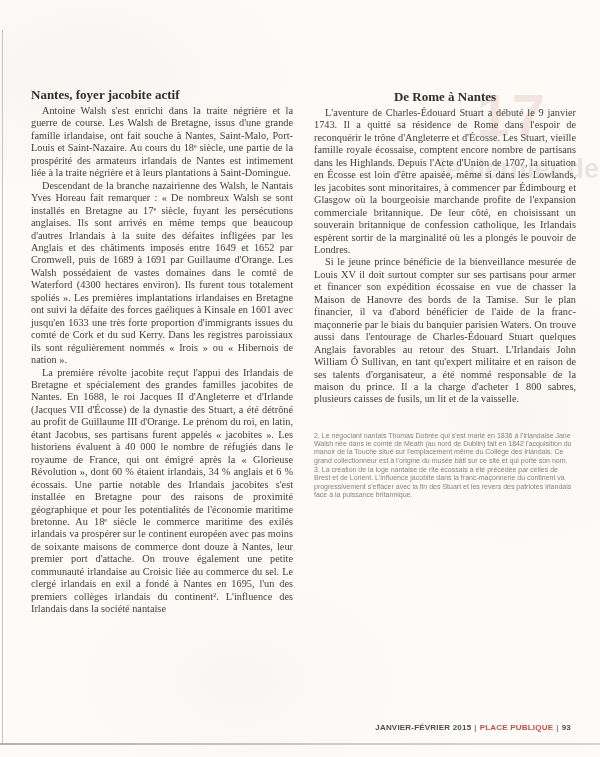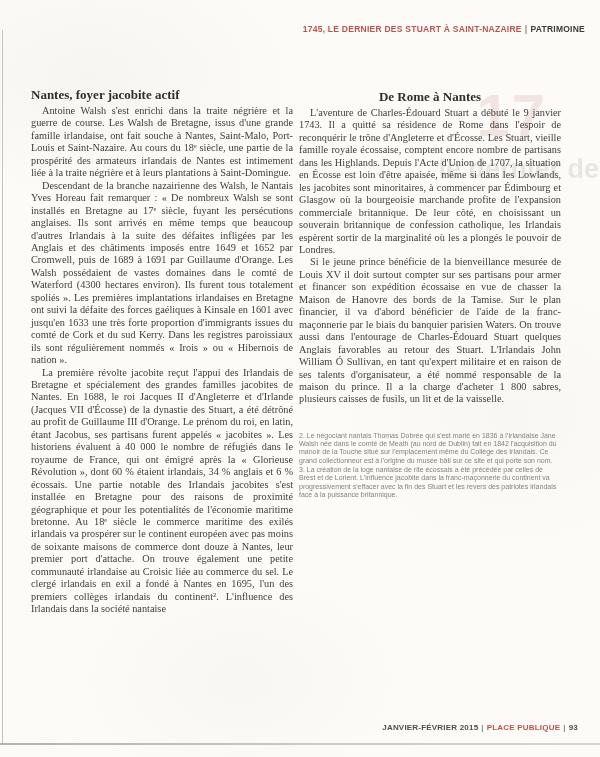--- a/index.html
+++ b/index.html
@@ -61,21 +61,21 @@
     font-weight: bold;
     font-size: 8.5px;
     letter-spacing: 0.25px;
     white-space: nowrap;
   }
   .article-header .title { color: #b9534d; }
   .article-header .sep { color: #8d8a86; padding: 0 3px; }
   .article-header .section { color: #3e3a37; }
   .columns {
     position: absolute; top: 88px; left: 31px; width: 546px;
-    display: flex; gap: 6px;
+    display: flex; gap: 21px;
   }
   .col {
     width: 262px;
     text-align: justify;
     font-size: 10.3px;
     line-height: 12.45px;
   }
   .col h2 {
     margin: 0 0 3px 0;
     font-size: 13px;
@@ -90,21 +90,21 @@
   .footnotes {
     margin-top: 26px;
     font-family: "Liberation Sans", "DejaVu Sans", sans-serif;
     font-size: 7px;
     line-height: 8.3px;
     color: #87837e;
     text-align: left;
   }
   .footnotes p { margin: 0 0 1px 0; text-indent: 0; }
   .page-footer {
-    position: absolute; bottom: 25px; right: 22px;
+    position: absolute; bottom: 25px; right: 29px;
     font-family: "Liberation Sans", "DejaVu Sans", sans-serif;
     font-weight: bold;
     font-size: 8px;
     letter-spacing: 0.2px;
     white-space: nowrap;
   }
   .page-footer .date { color: #534e4a; }
   .page-footer .sep { color: #8d8a86; padding: 0 3px; }
   .page-footer .magazine { color: #b9534d; }
   .page-footer .pageno { color: #534e4a; }
@@ -115,23 +115,20 @@
 <div class="page">
 
   <div class="scan-edge-left"></div>
   <div class="scan-edge-bottom"></div>
 
   <div class="watermark">
     <span class="wm-number">17</span>
     <span class="wm-text">le dernier des</span>
   </div>
 
-  <div class="article-header">
-    <span class="title">1745, LE DERNIER DES STUART À SAINT-NAZAIRE</span><span class="sep">|</span><span class="section">PATRIMOINE</span>
-  </div>
 
   <div class="columns">
 
     <div class="col">
       <h2>Nantes, foyer jacobite actif</h2>
       <p>Antoine Walsh s'est enrichi dans la traite négrière et la guerre de course. Les Walsh de Bretagne, issus d'une grande famille irlandaise, ont fait souche à Nantes, Saint-Malo, Port-Louis et Saint-Nazaire. Au cours du 18ᵉ siècle, une partie de la prospérité des armateurs irlandais de Nantes est intimement liée à la traite négrière et à leurs plantations à Saint-Domingue.</p>
       <p>Descendant de la branche nazairienne des Walsh, le Nantais Yves Horeau fait remarquer : « De nombreux Walsh se sont installés en Bretagne au 17ᵉ siècle, fuyant les persécutions anglaises. Ils sont arrivés en même temps que beaucoup d'autres Irlandais à la suite des défaites infligées par les Anglais et des châtiments imposés entre 1649 et 1652 par Cromwell, puis de 1689 à 1691 par Guillaume d'Orange. Les Walsh possédaient de vastes domaines dans le comté de Waterford (4300 hectares environ). Ils furent tous totalement spoliés ». Les premières implantations irlandaises en Bretagne ont suivi la défaite des forces gaéliques à Kinsale en 1601 avec jusqu'en 1633 une très forte proportion d'immigrants issues du comté de Cork et du sud Kerry. Dans les registres paroissiaux ils sont régulièrement nommés « Irois » ou « Hibernois de nation ».</p>
       <p>La première révolte jacobite reçut l'appui des Irlandais de Bretagne et spécialement des grandes familles jacobites de Nantes. En 1688, le roi Jacques II d'Angleterre et d'Irlande (Jacques VII d'Écosse) de la dynastie des Stuart, a été détrôné au profit de Guillaume III d'Orange. Le prénom du roi, en latin, étant Jacobus, ses partisans furent appelés « jacobites ». Les historiens évaluent à 40 000 le nombre de réfugiés dans le royaume de France, qui ont émigré après la « Glorieuse Révolution », dont 60 % étaient irlandais, 34 % anglais et 6 % écossais. Une partie notable des Irlandais jacobites s'est installée en Bretagne pour des raisons de proximité géographique et pour les potentialités de l'économie maritime bretonne. Au 18ᵉ siècle le commerce maritime des exilés irlandais va prospérer sur le continent européen avec pas moins de soixante maisons de commerce dont douze à Nantes, leur premier port d'attache. On trouve également une petite communauté irlandaise au Croisic liée au commerce du sel. Le clergé irlandais en exil a fondé à Nantes en 1695, l'un des premiers collèges irlandais du continent². L'influence des Irlandais dans la société nantaise</p>
     </div>
 

